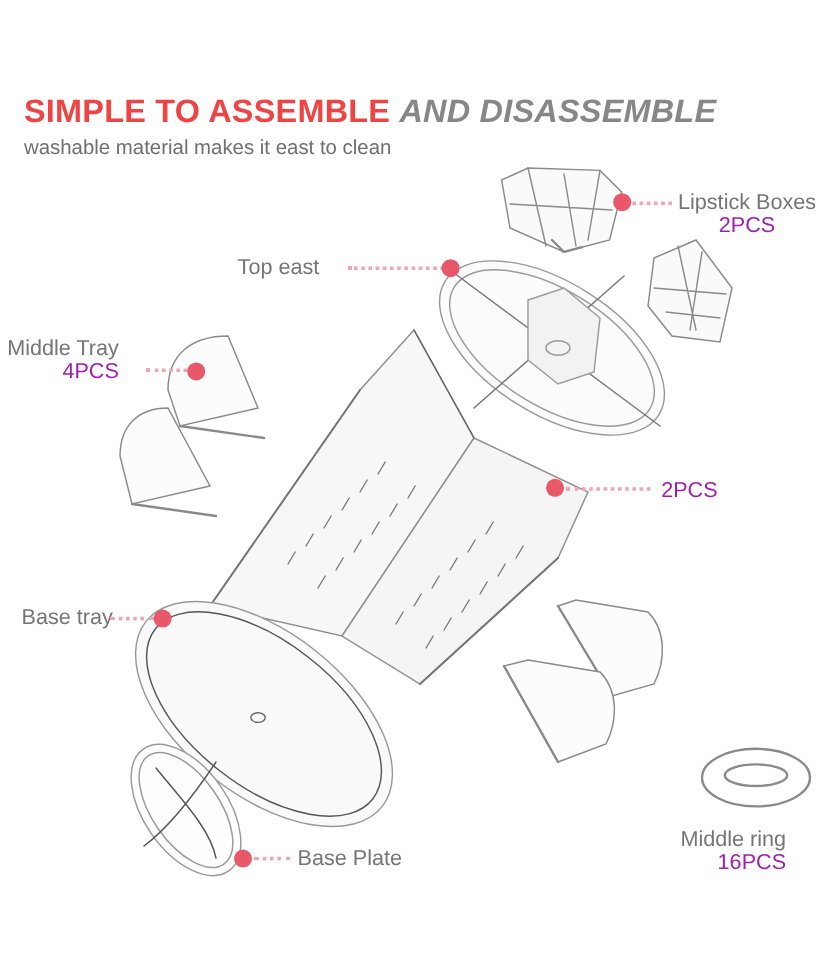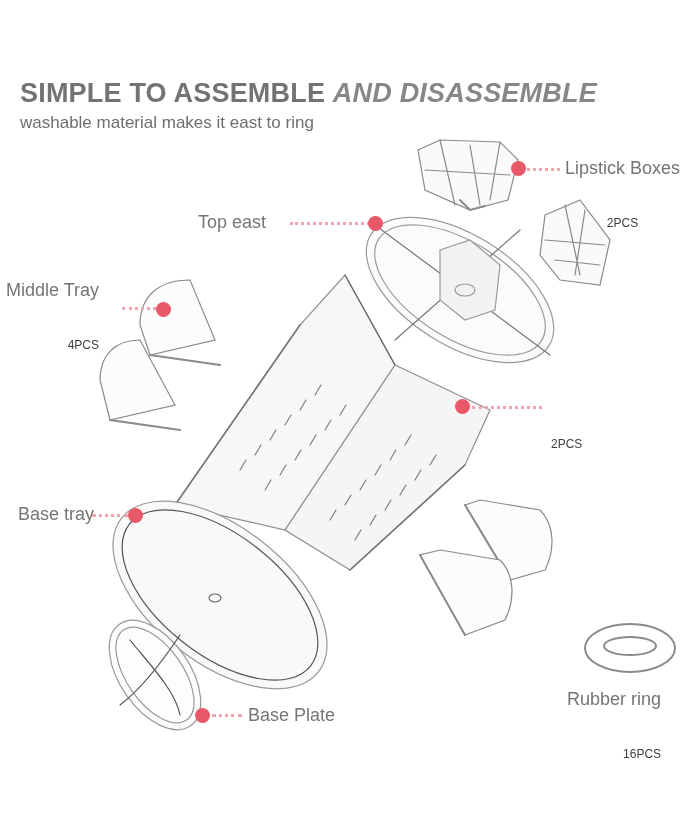--- a/index.html
+++ b/index.html
@@ -1,22 +1,22 @@
 <!DOCTYPE html>
 <html><head>
   <meta charset="utf-8">
   <style>
     html, body { margin: 0; padding: 0; background: #ffffff; }
     body { width: 700px; height: 817px; position: relative; overflow: hidden; font-family: "Liberation Sans", sans-serif; }
     .title { position: absolute; left: 20px; top: 80px; font-size: 27px; font-weight: bold; letter-spacing: 0.2px; white-space: nowrap; line-height: 1; }
-    .title .hl { color: #737373; }
+    .title .hl { color: #ef4444; }
     .title .dk { color: #878787; font-style: italic; }
     .subtitle { position: absolute; left: 20px; top: 113px; font-size: 17px; color: #6f6f6f; white-space: nowrap; }
     .label { position: absolute; font-size: 18px; color: #757575; white-space: nowrap; line-height: 1.05; }
-    .label .qty { display: block; color: #404040; font-size: 12px; margin-top: 39px; }
+    .label .qty { display: block; color: #a21caf; font-size: 18px; }
     .dot { position: absolute; width: 15px; height: 15px; border-radius: 50%; background: #e85868; }
     .leader { position: absolute; height: 0; border-top: 3px dotted #f0a6b0; }
     svg.art { position: absolute; left: 0; top: 0; }
   </style>
 </head>
 <body>
 
 <svg class="art" width="700" height="817" viewBox="0 0 700 817" fill="none" stroke-linecap="round">
 
   <g stroke="#8a8a8a" stroke-width="1.2">
@@ -81,21 +81,21 @@
   <g stroke="#8a8a8a" stroke-width="2">
     <ellipse cx="630" cy="648" rx="45" ry="24"></ellipse>
     <ellipse cx="630" cy="646" rx="26" ry="9"></ellipse>
   </g>
 </svg>
 
 <div class="title">
   <span class="hl">SIMPLE TO ASSEMBLE</span>
   <span class="dk">AND DISASSEMBLE</span>
 </div>
-<div class="subtitle">washable material makes it east to ring</div>
+<div class="subtitle">washable material makes it east to clean</div>
 
 <div class="dot" style="left:511px;top:161px;"></div>
 <div class="leader" style="left:527px;top:168px;width:33px;"></div>
 <div class="label" style="left:565px;top:159px;text-align:center;">
   <span>Lipstick Boxes</span>
   <span class="qty">2PCS</span>
 </div>
 
 <div class="label" style="left:198px;top:213px;">
   <span>Top east</span>
@@ -122,15 +122,15 @@
 <div class="leader" style="left:92px;top:514px;width:36px;"></div>
 <div class="dot" style="left:128px;top:508px;"></div>
 
 <div class="dot" style="left:195px;top:708px;"></div>
 <div class="leader" style="left:212px;top:714px;width:30px;"></div>
 <div class="label" style="left:248px;top:706px;">
   <span>Base Plate</span>
 </div>
 
 <div class="label" style="left:567px;top:690px;text-align:right;">
-  <span>Rubber ring</span>
+  <span>Middle ring</span>
   <span class="qty">16PCS</span>
 </div>
 
 </body></html>

